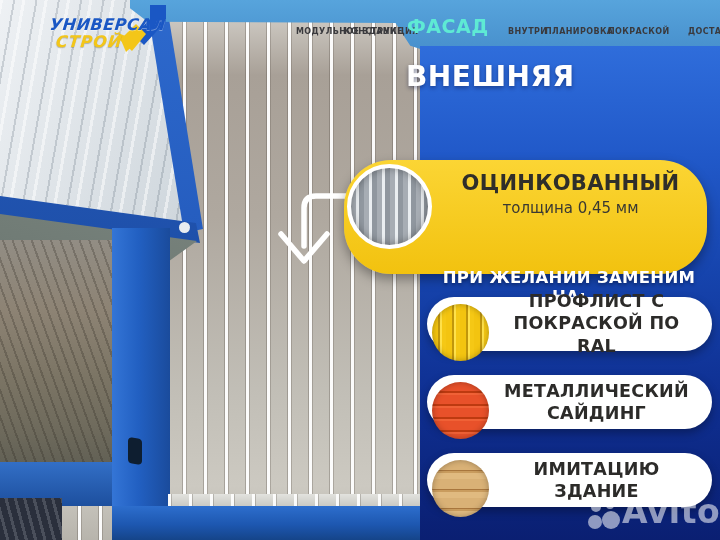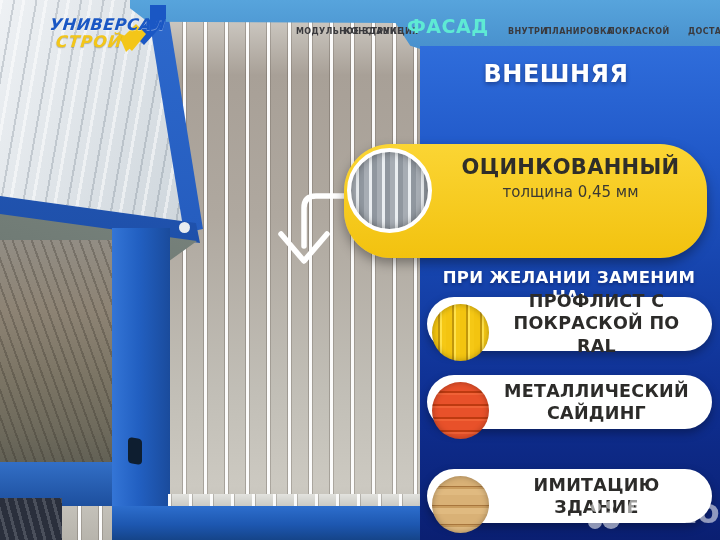--- a/index.html
+++ b/index.html
@@ -71,40 +71,40 @@
   .n1{left:252px;top:27px;padding-left:44px;}
   .n2{left:344px;top:27px;}
   .n4{left:508px;top:27px;}
   .n5{left:545px;top:27px;}
   .n6{left:608px;top:27px;}
   .n7{left:668px;top:27px;padding-left:20px;}
 
   
   .panel{left:420px;top:46px;width:300px;height:494px;
     background:linear-gradient(180deg,#2f6ddb 0%,#2159c9 22%,#1644ad 46%,#0f3093 70%,#0a1f72 100%);}
-  .title{right:14px;top:60px;width:300px;text-align:center;color:#fff;
-    font-size:24px;font-weight:800;line-height:1.18;letter-spacing:.5px;
+  .title{right:14px;top:60px;width:300px;text-align:left;color:#fff;
+    font-size:28px;font-weight:800;line-height:1.18;letter-spacing:.5px;
     text-shadow:0 2px 4px rgba(8,18,60,.45);}
 
-  .ypill{left:344px;top:144px;width:363px;height:114px;border-radius:47px;
+  .ypill{left:344px;top:160px;width:363px;height:114px;border-radius:47px;
     background:linear-gradient(180deg,#fbd534,#f2c20f);
     box-shadow:0 5px 12px rgba(0,0,0,.35);}
   .ypill .circ{position:absolute;left:3px;top:4px;width:77px;height:77px;border-radius:50%;
     border:4px solid #fff;box-shadow:inset 0 0 8px rgba(0,0,0,.35);
     background:repeating-linear-gradient(90deg,#a7adb4 0 5px,#eaeef1 5px 8px,#90979f 8px 13px);}
   .ypill .txt{position:absolute;left:98px;right:8px;top:11px;text-align:center;color:#2f2e2a;}
   .ypill .l{font-size:21px;font-weight:800;line-height:1.22;letter-spacing:.3px;}
   .ypill .s{font-size:15px;font-weight:500;color:#3a3933;margin-top:2px;text-align:center;}
 
   .alt-head{left:424px;top:268px;width:290px;text-align:center;color:#fff;
     font-size:16.5px;font-weight:800;letter-spacing:.3px;text-shadow:0 2px 3px rgba(8,18,60,.4);}
 
   .wpill{left:427px;width:285px;height:54px;border-radius:36px;background:#fff;
     box-shadow:0 4px 10px rgba(0,0,0,.32);cursor:pointer;}
-  .wp1{top:297px;} .wp2{top:375px;} .wp3{top:469px;}
+  .wp1{top:297px;} .wp2{top:375px;} .wp3{top:453px;}
   .wpill .circ{position:absolute;left:5px;top:7px;width:57px;height:57px;border-radius:50%;
     box-shadow:inset 0 0 6px rgba(0,0,0,.3);}
   .sw-yellow{background:repeating-linear-gradient(90deg,#f3c410 0 6px,#c0960c 6px 8px,#ffe14a 8px 10px,#f5c815 10px 14px);}
   .sw-red{background:repeating-linear-gradient(180deg,#e8512a 0 9px,#bd3a10 9px 11px,#f06136 11px 13px);}
   .sw-wood{background:repeating-linear-gradient(180deg,#d9b176 0 10px,#a8763d 10px 11px,#c99c5e 11px 13px,#e0ba80 13px 19px);}
   .wpill .txt{position:absolute;left:64px;right:10px;top:50%;transform:translateY(-50%);
     text-align:center;color:#2c2b29;font-size:17.5px;font-weight:800;line-height:1.28;letter-spacing:.3px;}
 
   .watermark{left:586px;top:492px;width:134px;height:46px;z-index:60;color:rgba(255,255,255,.55);}
   .watermark .wm-text{position:absolute;left:36px;top:0;font-size:33px;font-weight:700;letter-spacing:.5px;}

